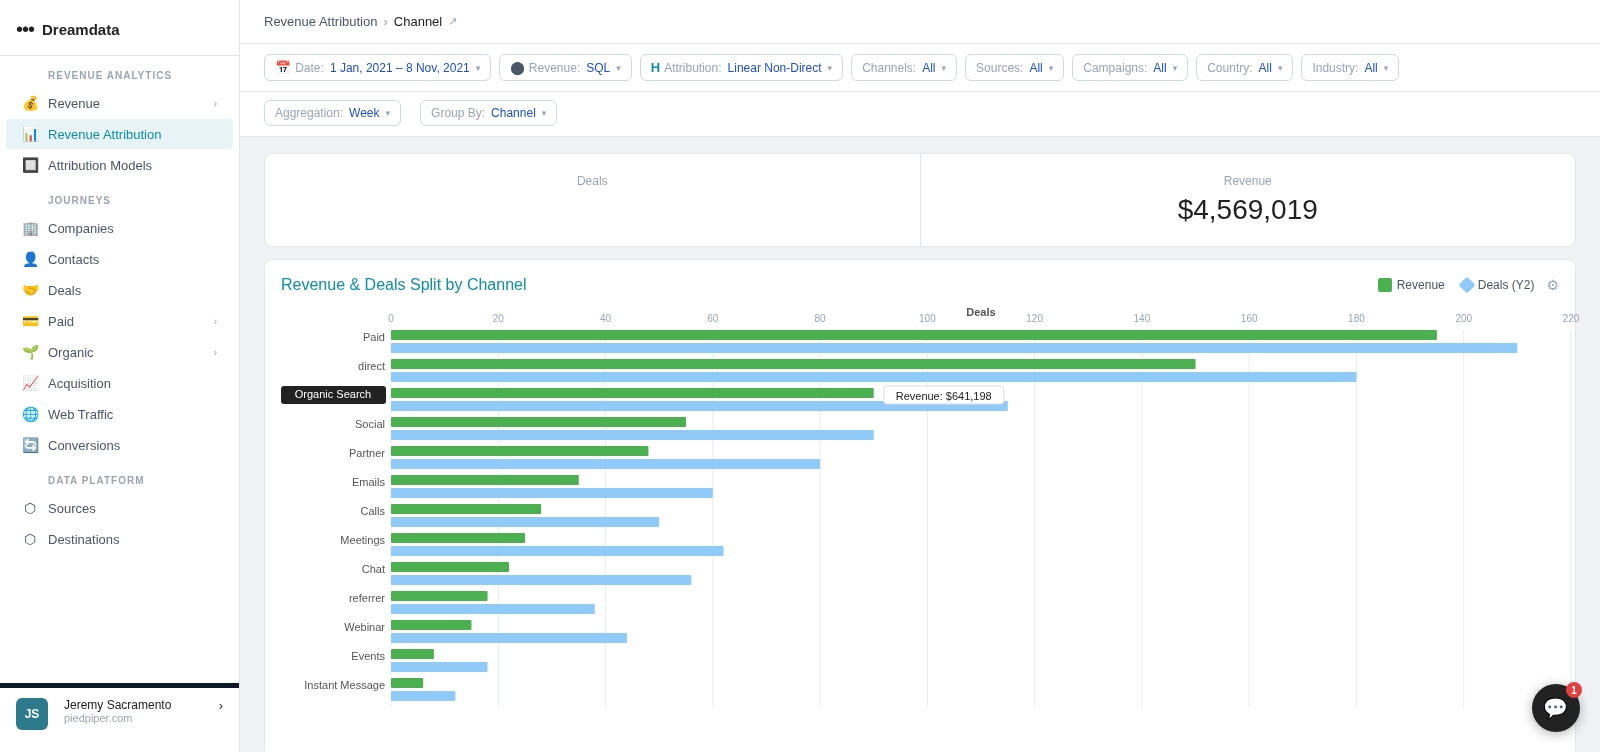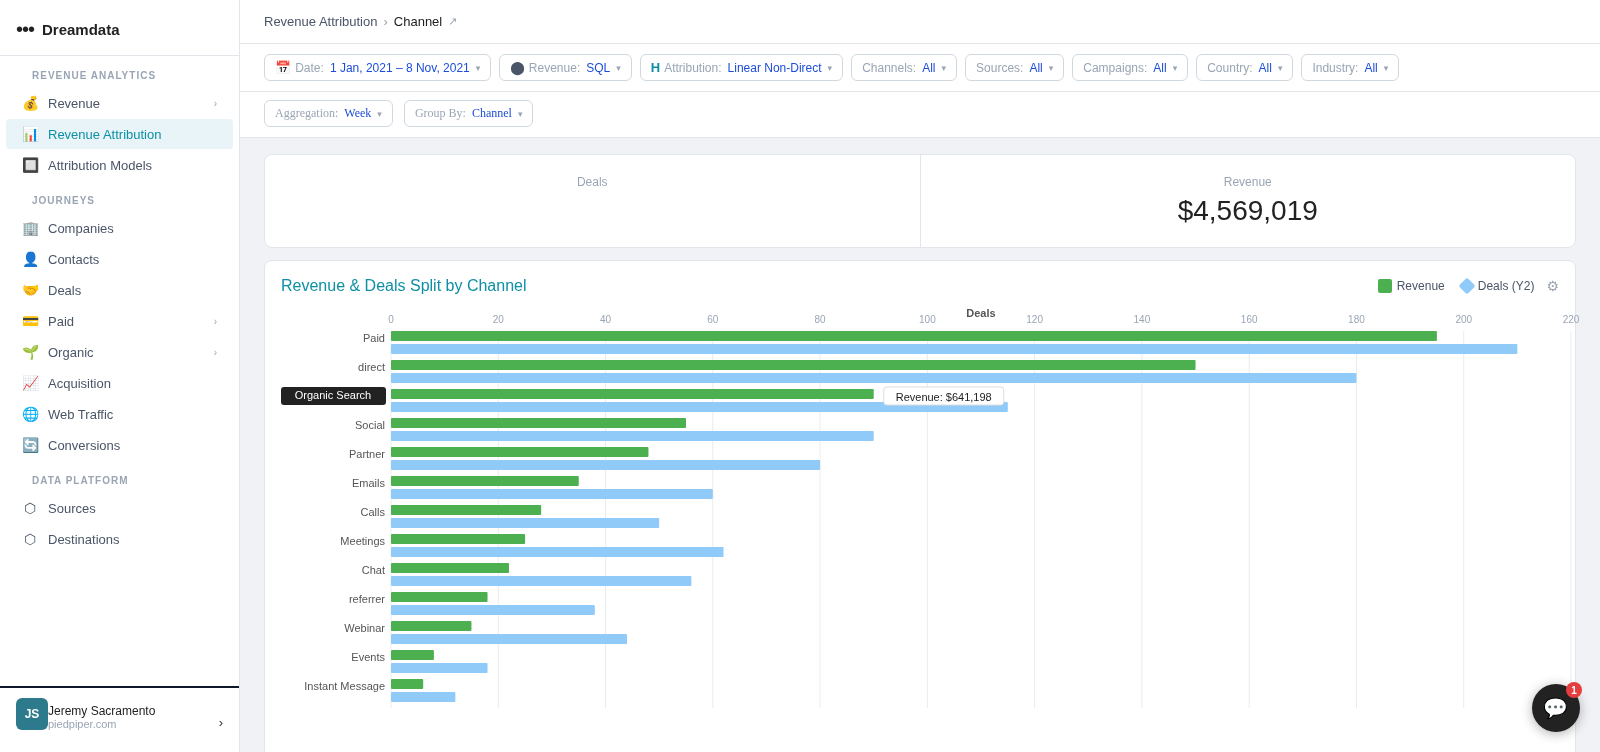--- a/index.html
+++ b/index.html
@@ -25,42 +25,43 @@
     }
     .logo-dots { font-size: 20px; color: #222; letter-spacing: -1px; }
     .logo-text { font-size: 15px; font-weight: 600; color: #222; }
     .sidebar-section-label {
       font-size: 10px;
       font-weight: 700;
       color: #9aa5b4;
       letter-spacing: 1px;
       padding: 14px 32px 6px;
       text-transform: uppercase;
+      margin-left: 16px;
     }
     .sidebar-item {
       display: flex;
       align-items: center;
       padding: 7px 16px;
       gap: 10px;
       cursor: pointer;
       border-radius: 4px;
       margin: 1px 6px;
       color: #4a5568;
       font-size: 13px;
     }
     .sidebar-item.active { background: #e8f4f8; color: #0d8fa4; font-weight: 500; }
     .sidebar-item .icon { font-size: 14px; width: 16px; text-align: center; }
     .sidebar-item .chevron { margin-left: auto; font-size: 10px; color: #9aa5b4; }
     .sidebar-user {
       margin-top: auto;
       display: flex;
-      align-items: flex-end;
+      align-items: flex-start;
       padding: 10px 16px;
-      gap: 0;
-      border-top: 2px solid #0f172a;
+      gap: 16px;
+      border-top: 5px solid #0f172a;
       cursor: pointer;
     }
     .user-avatar { width: 32px; height: 32px; background: #2d7a8c; border-radius: 6px; display: flex; align-items: center; justify-content: center; color: white; font-size: 12px; font-weight: bold; }
     .user-info { flex: 1; }
     .user-name { font-weight: 400; font-size: 12px; color: #222; }
     .user-company { font-size: 11px; color: #9aa5b4; }
 
     
     #main {
       flex: 1;
@@ -106,23 +107,22 @@
     }
     .filter-pill .label { color: #9aa5b4; margin-right: 2px; }
     .filter-pill .val { font-weight: 500; color: #1d4ed8; }
     .filter-pill .caret { font-size: 9px; color: #9aa5b4; margin-left: 2px; }
     .filter-icon { font-size: 13px; }
 
     .filters-row2 {
       background: #fff;
       padding: 8px 24px 10px;
       display: flex;
-      gap: 11px;
+      gap: 19px;
       border-bottom: 1px solid #e2e6ea;
-      font-family: Liberation Serif, serif;
     }
 
     .content {
       flex: 1;
       overflow-y: auto;
       padding: 16px 24px;
       display: flex;
       flex-direction: column;
       gap: 12px;
     }

